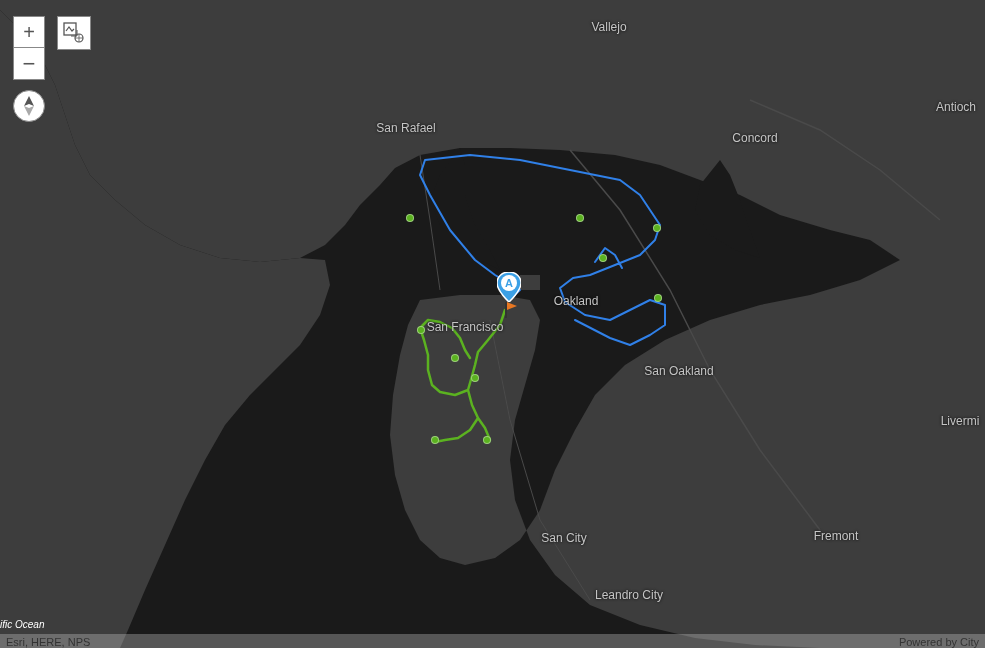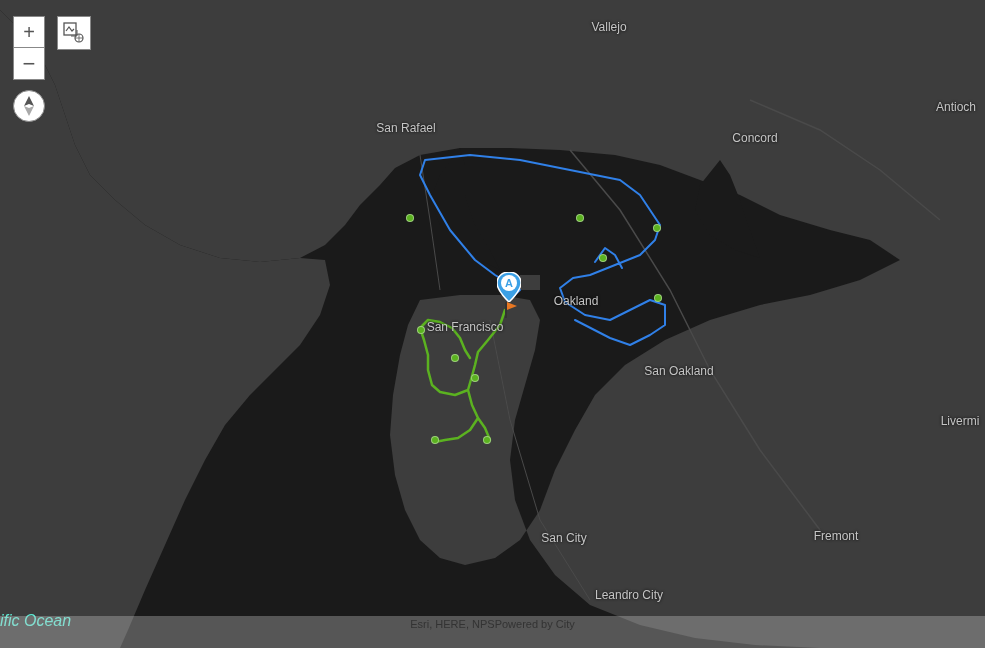--- a/index.html
+++ b/index.html
@@ -32,22 +32,22 @@
       position: absolute;
       color: #c5c5c5;
       font-size: 12px;
       font-weight: 300;
       white-space: nowrap;
       pointer-events: none;
       text-shadow: 0 0 3px #000;
     }
     .ocean-label {
       position: absolute;
-      color: #5eead4;
-      font-size: 16px;
+      color: #ffffff;
+      font-size: 10px;
       font-style: italic;
       font-weight: 300;
       pointer-events: none;
     }
     .control-button {
       position: absolute;
       background: #fff;
       border: 1px solid #888;
       width: 32px;
       height: 32px;
@@ -91,24 +91,24 @@
       display: flex;
       align-items: center;
       justify-content: center;
       cursor: pointer;
     }
     .attribution {
       position: absolute;
       bottom: 0;
       left: 0;
       right: 0;
-      height: 32px;
+      height: 14px;
       background: rgba(200,200,200,0.35);
       display: flex;
-      justify-content: center;
+      justify-content: space-between;
       padding: 2px 6px;
       font-size: 11px;
       color: #333;
       font-family: Arial, sans-serif;
     }
     .marker-a {
       position: absolute;
       width: 24px;
       height: 30px;
       transform: translate(-50%, -100%);

